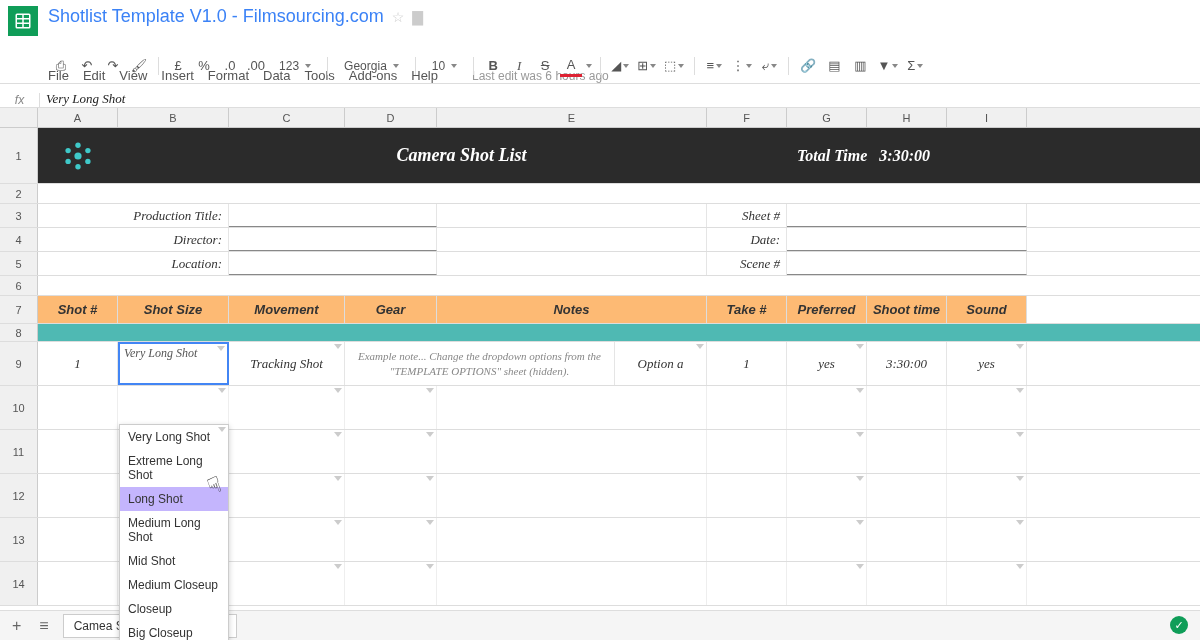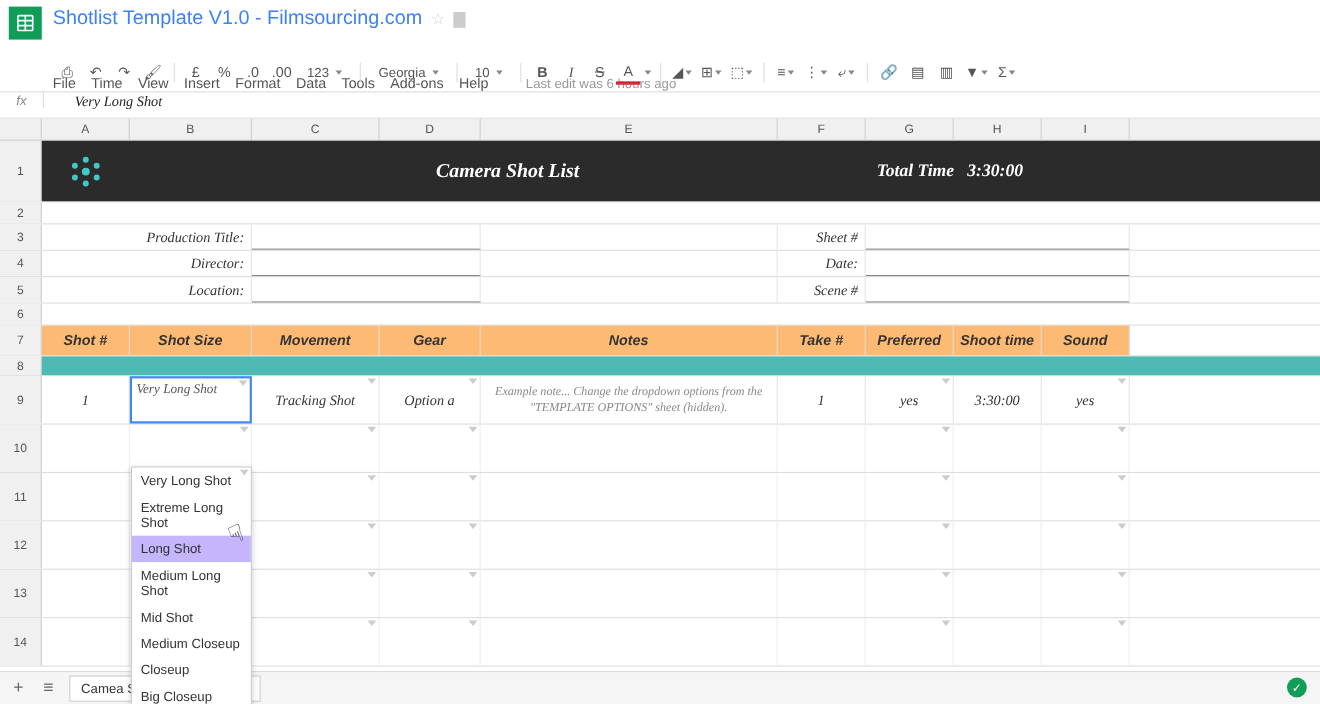--- a/index.html
+++ b/index.html
@@ -19,21 +19,21 @@
 .last-edit { color: #999; font-size: 12px; margin-left: 20px; }
 
 
 .toolbar { display: flex; align-items: center; padding: 6px 50px; border-bottom: 1px solid #ddd; gap: 4px; height: 36px; }
 .tb-btn { display: inline-flex; align-items: center; justify-content: center; min-width: 22px; height: 22px; cursor: pointer; color: #555; font-size: 13px; padding: 0 2px; }
 .tb-sep { width: 1px; height: 18px; background: #ddd; margin: 0 4px; }
 .tb-sel { display: inline-flex; align-items: center; padding: 0 8px; height: 22px; cursor: pointer; gap: 6px; font-size: 12px; color: #555; }
 .triangle-down { width: 0; height: 0; border-left: 3px solid transparent; border-right: 3px solid transparent; border-top: 4px solid #888; }
 
 
-.formula-bar { display: flex; align-items: flex-start; height: 24px; border-bottom: 1px solid #ddd; gap: 22px; }
+.formula-bar { display: flex; align-items: flex-end; height: 24px; border-bottom: 1px solid #ddd; }
 .fx { width: 40px; text-align: center; font-style: italic; color: #888; font-size: 12px; border-right: 1px solid #ddd; }
 .formula-input { flex: 1; padding: 0 6px; font-size: 13px; font-family: Georgia, serif; font-style: italic; color: #222; }
 
 
 .col-headers { display: flex; height: 20px; background: #f0f0f0; border-bottom: 1px solid #ccc; }
 .corner { width: 38px; border-right: 1px solid #ccc; }
 .ch { text-align: center; font-size: 11px; color: #555; border-right: 1px solid #ccc; line-height: 20px; }
 .cA{width:80px}.cB{width:111px}.cC{width:116px}.cD{width:92px}.cE{width:270px}.cF{width:80px}.cG{width:80px}.cH{width:80px}.cI{width:80px}
 
 
@@ -106,21 +106,21 @@
         </svg>
     </div>
     <div class="title-area">
       <div class="doc-title-row">
         <span class="doc-title">Shotlist Template V1.0 - Filmsourcing.com</span>
         <span class="star">☆</span>
         <span class="folder">▇</span>
       </div>
       <div class="menubar">
         <span>File</span>
-        <span>Time</span>
+        <span>Edit</span>
         <span>View</span>
         <span>Insert</span>
         <span>Format</span>
         <span>Data</span>
         <span>Tools</span>
         <span>Add-ons</span>
         <span>Help</span>
         <span class="last-edit">Last edit was 6 hours ago</span>
       </div>
     </div>
@@ -271,26 +271,26 @@
       <div class="rh">9</div>
       <div class="cell cA">1</div>
       <div class="cell cB active-cell">
         <span class="cell-input">Very Long Shot</span>
         <div class="dd-arrow"></div>
       </div>
       <div class="cell cC">
           <span>Tracking Shot</span>
           <div class="dd-arrow"></div>
         </div>
+      <div class="cell cE">
+          <div class="note-text">Example note... Change the dropdown options from the "TEMPLATE OPTIONS" sheet (hidden).</div>
+        </div>
       <div class="cell cD">
           <span>Option a</span>
           <div class="dd-arrow"></div>
-        </div>
-      <div class="cell cE">
-          <div class="note-text">Example note... Change the dropdown options from the "TEMPLATE OPTIONS" sheet (hidden).</div>
         </div>
       <div class="cell cF">
           <span>1</span>
         </div>
       <div class="cell cG">
           <span>yes</span>
           <div class="dd-arrow"></div>
         </div>
       <div class="cell cH">
           <span>3:30:00</span>

